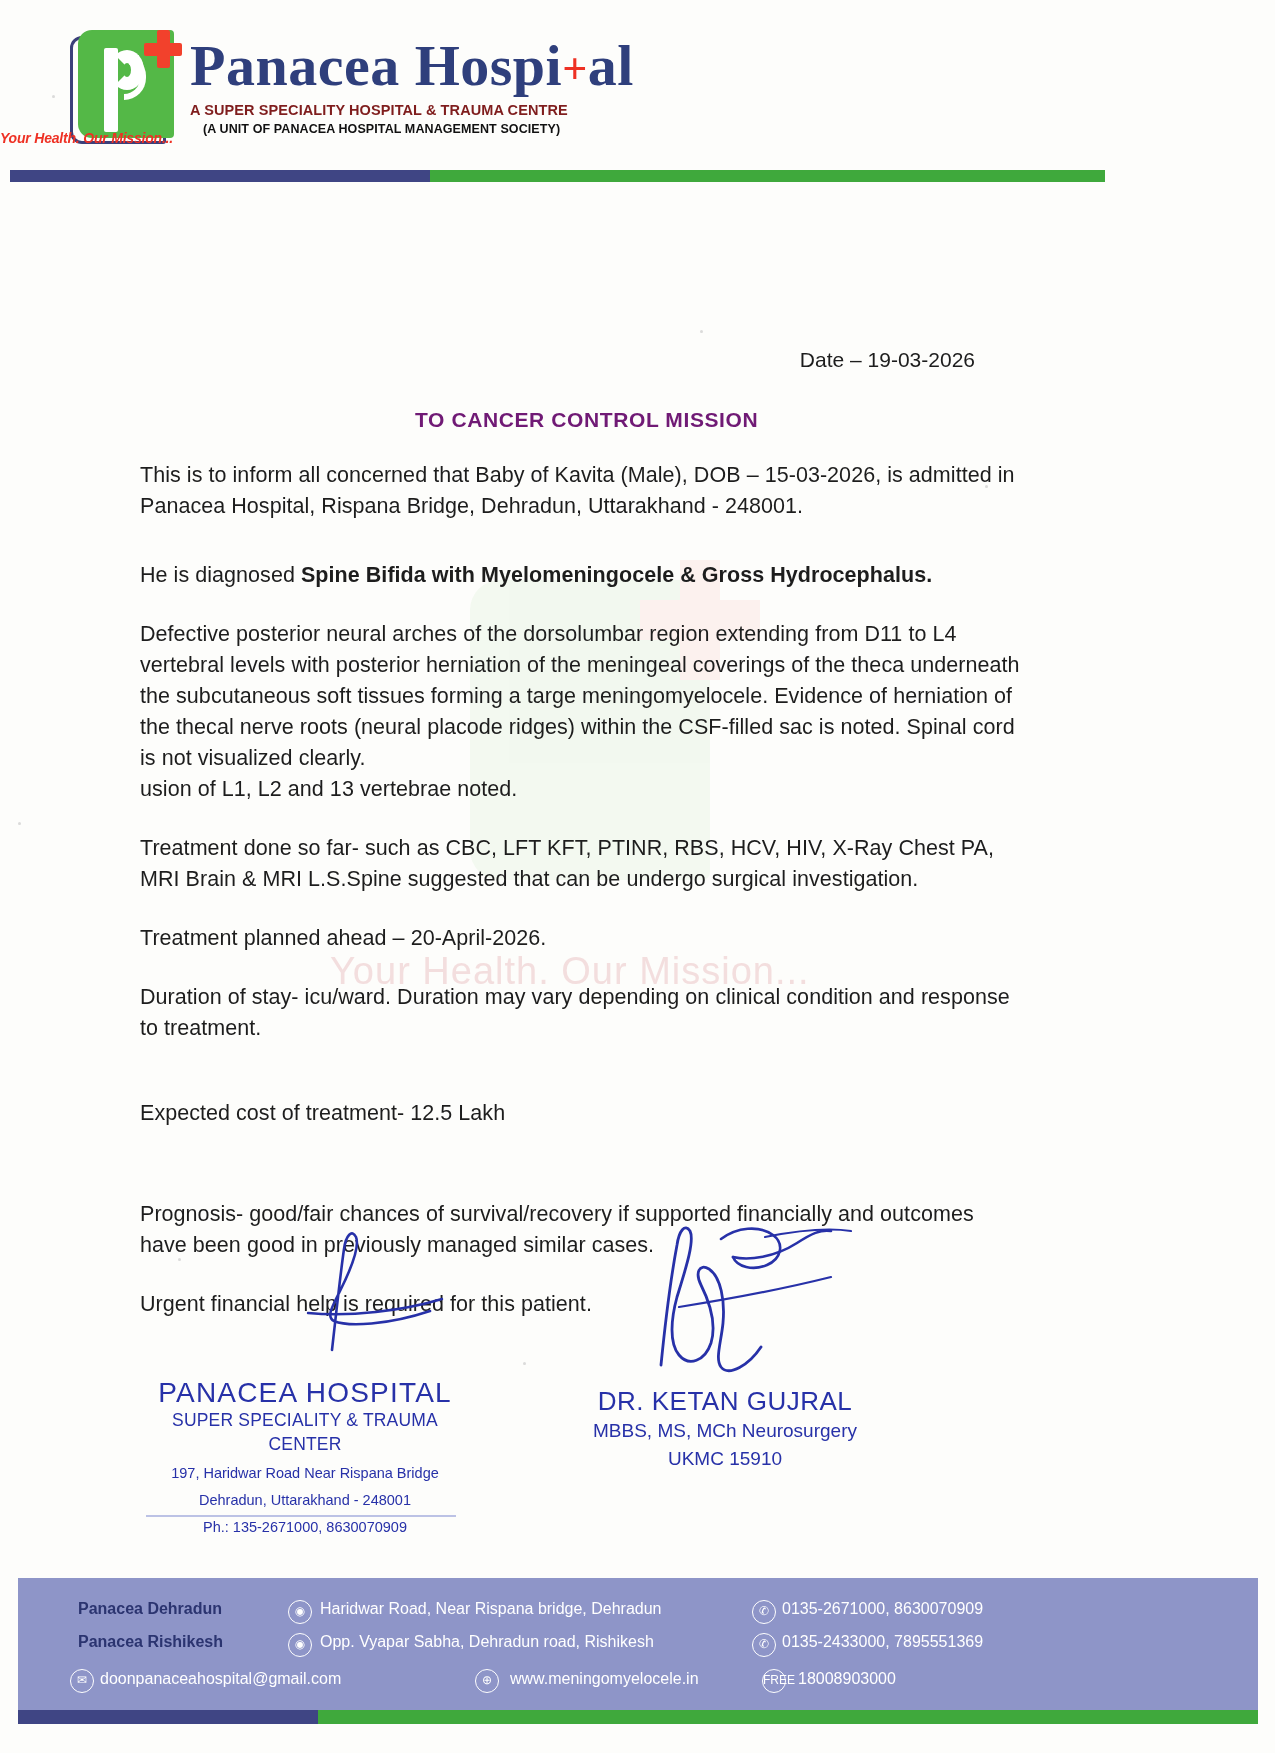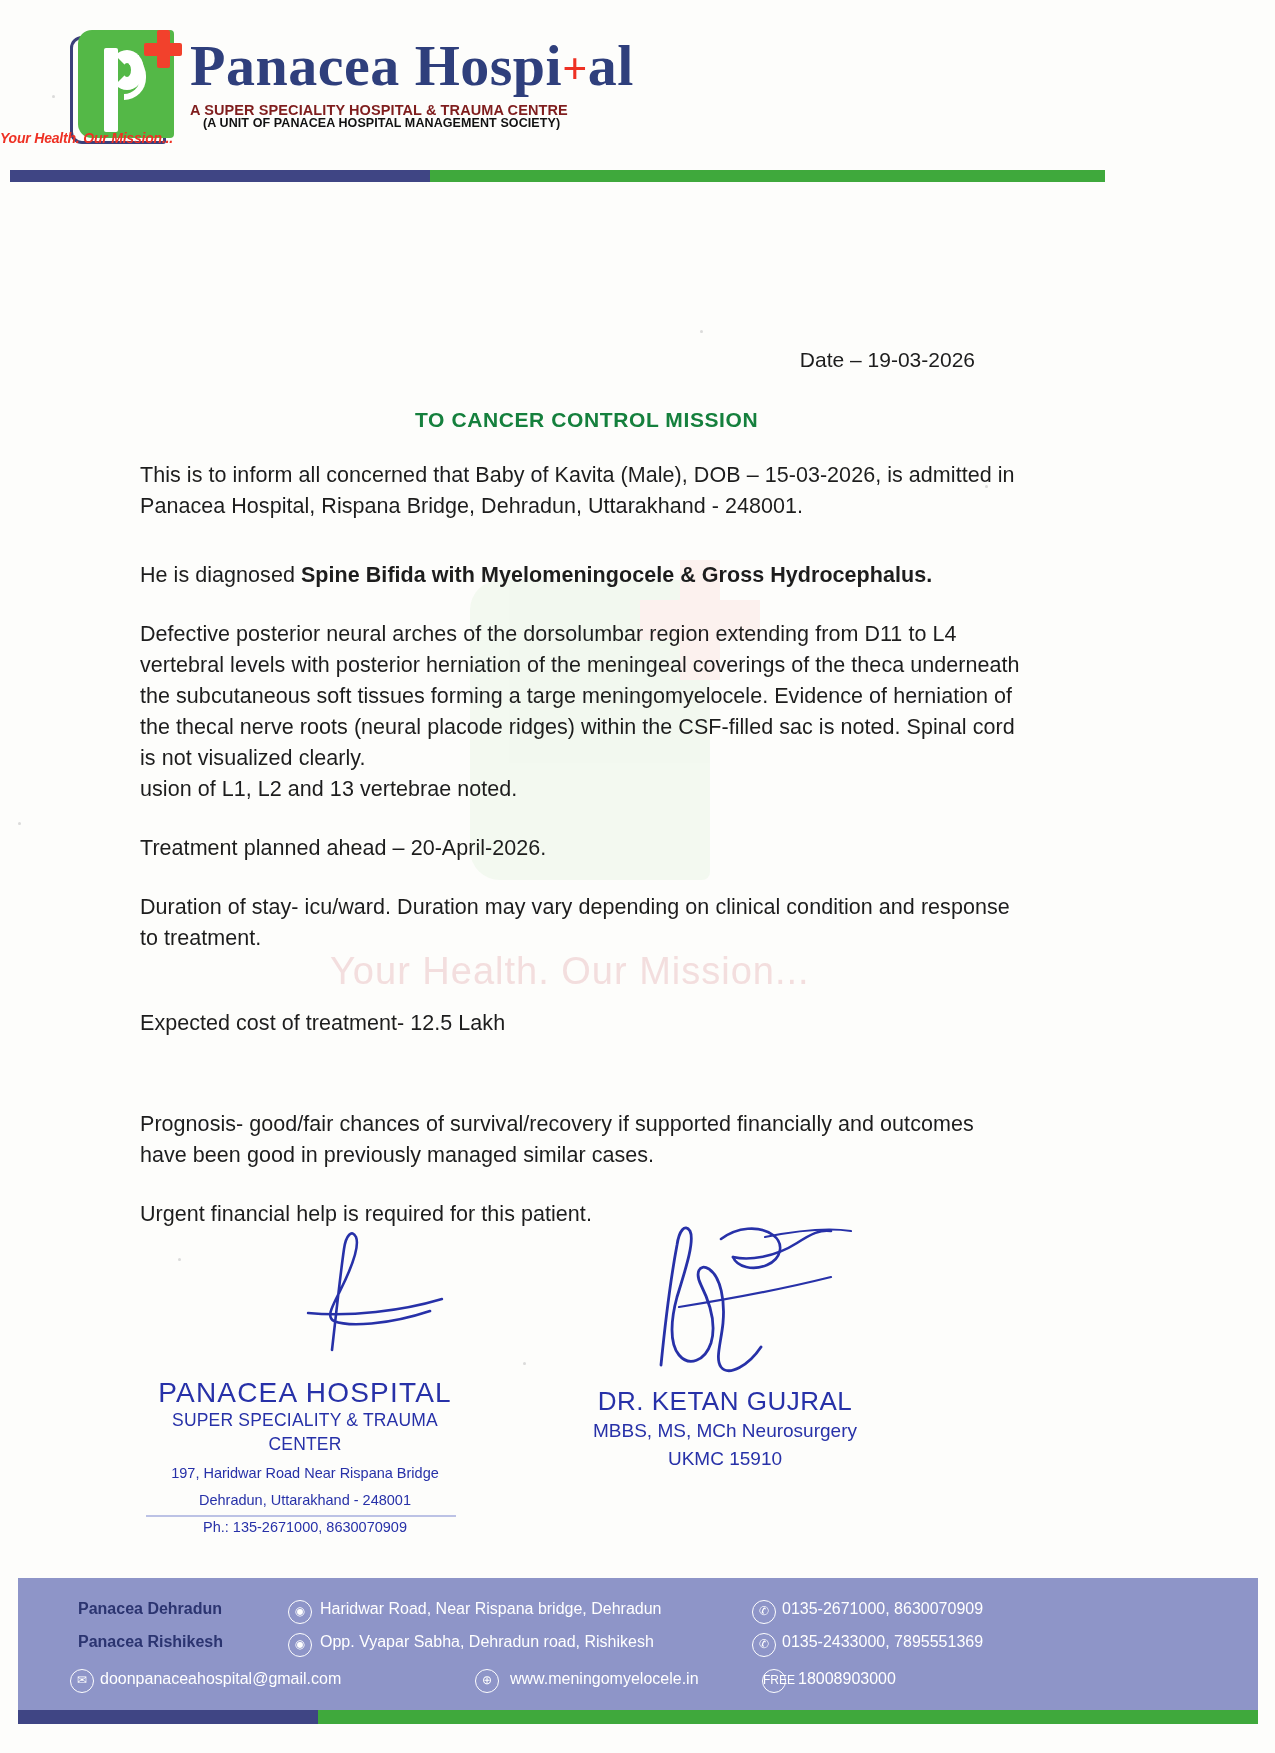--- a/index.html
+++ b/index.html
@@ -120,21 +120,21 @@
     position: absolute;
     left: 190px; top: 102px;
     font-size: 14.5px;
     font-weight: bold;
     color: #7f1d1d;
     letter-spacing: 0.1px;
     white-space: nowrap;
   }
   .brand-sub2 {
     position: absolute;
-    left: 203px; top: 116px;
+    left: 203px; top: 122px;
     font-size: 12.5px;
     font-weight: bold;
     color: #111;
     letter-spacing: 0.1px;
     white-space: nowrap;
   }
 
   .rule-bar {
     position: absolute;
     left: 10px; top: 170px;
@@ -193,21 +193,21 @@
     font-size: 21px;
     color: #1d1d1d;
     white-space: nowrap;
   }
   .doc-addressee {
     position: absolute;
     left: 415px; top: 408px;
     font-size: 21px;
     font-weight: bold;
     letter-spacing: 0.6px;
-    color: #15803d;
+    color: #701a75;
     white-space: nowrap;
     text-align: center;
   }
 
   .body-block {
     position: absolute;
     left: 140px; top: 460px;
     width: 880px;
   }
   .para {
@@ -383,20 +383,21 @@
 
     <p class="para">This is to inform all concerned that Baby of Kavita (Male), DOB – 15-03-2026, is admitted in Panacea Hospital, Rispana Bridge, Dehradun, Uttarakhand - 248001.</p>
 
     <div class="spacer-sm"></div>
 
     <p class="para"><span>He is diagnosed </span><b>Spine Bifida with Myelomeningocele &amp; Gross Hydrocephalus.</b></p>
 
     <p class="para tight">Defective posterior neural arches of the dorsolumbar region extending from D11 to L4 vertebral levels with posterior herniation of the meningeal coverings of the theca underneath the subcutaneous soft tissues forming a targe meningomyelocele. Evidence of herniation of the thecal nerve roots (neural placode ridges) within the CSF-filled sac is noted. Spinal cord is not visualized clearly.</p>
     <p class="para">usion of L1, L2 and 13 vertebrae noted.</p>
 
+    <p class="para">Treatment done so far- such as CBC, LFT KFT, PTINR, RBS, HCV, HIV, X-Ray Chest PA, MRI Brain &amp; MRI L.S.Spine suggested that can be undergo surgical investigation.</p>
 
     <p class="para">Treatment planned ahead – 20-April-2026.</p>
 
     <p class="para">Duration of stay- icu/ward. Duration may vary depending on clinical condition and response to treatment.</p>
 
     <div class="spacer-md"></div>
 
     <p class="para">Expected cost of treatment- 12.5 Lakh</p>
 
     <div class="spacer-lg"></div>

